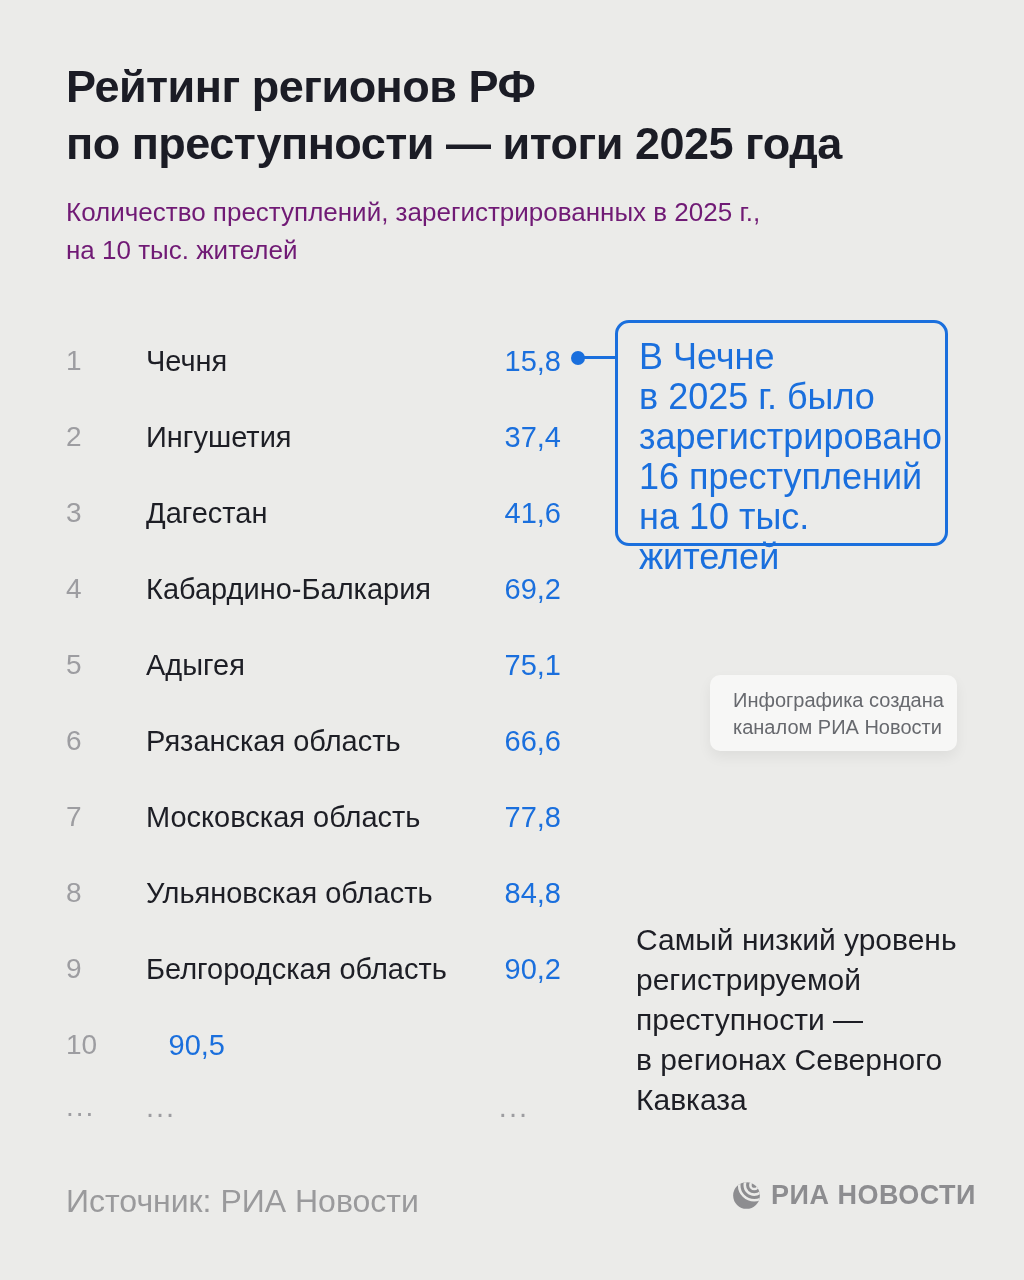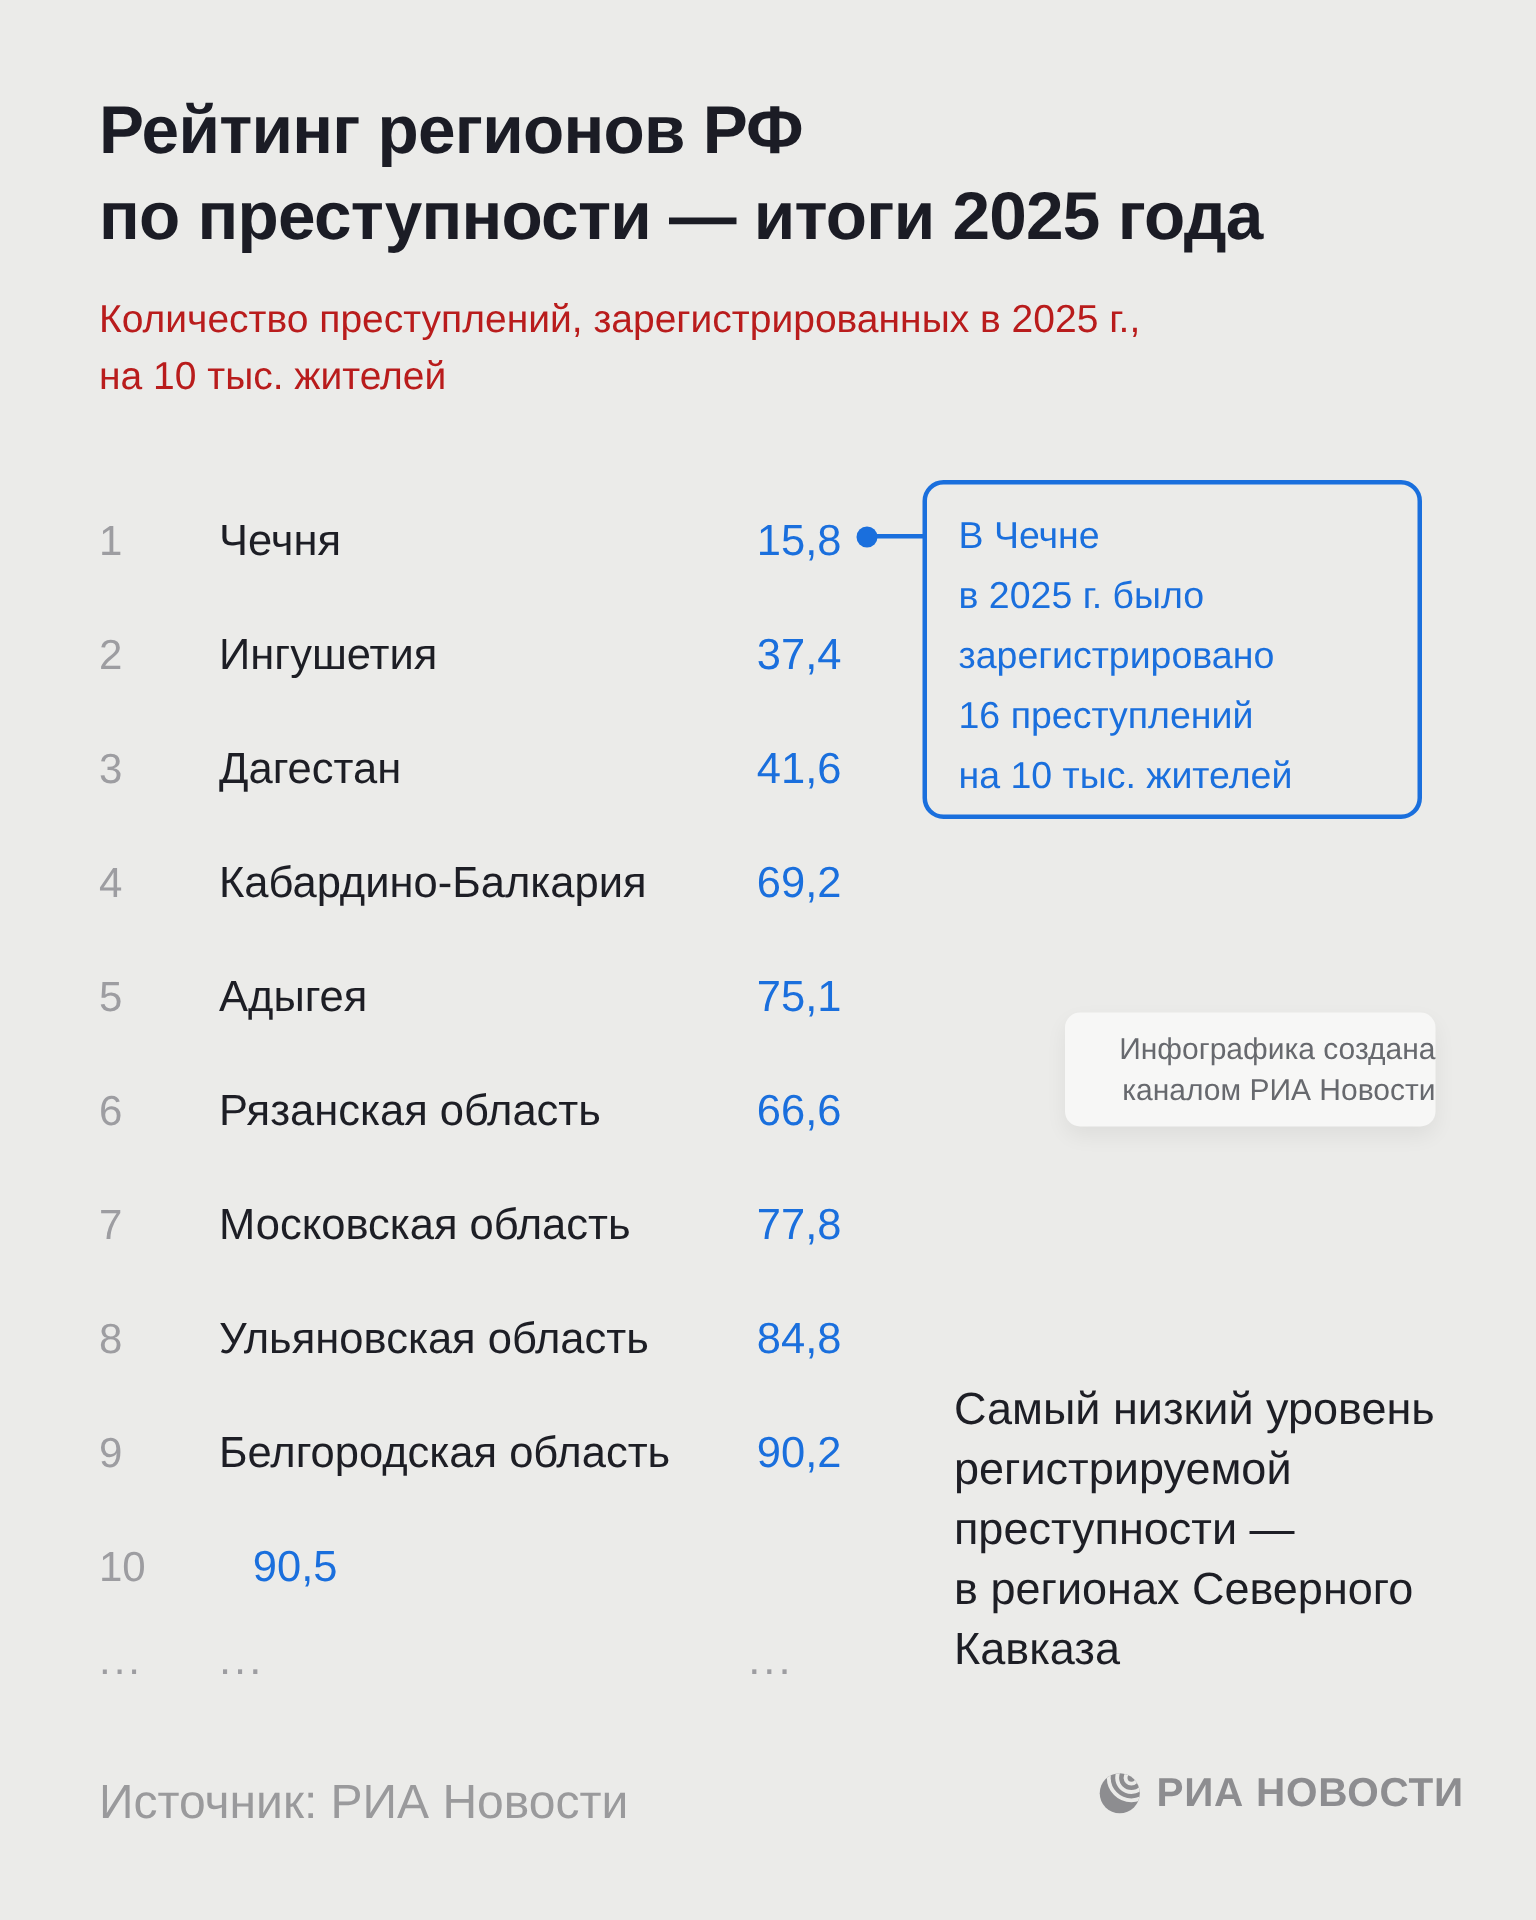--- a/index.html
+++ b/index.html
@@ -24,21 +24,21 @@
     letter-spacing: -0.5px;
     color: #1b1c25;
     white-space: pre-line;
   }
   .subtitle {
     position: absolute;
     left: 66px;
     top: 193px;
     font-size: 26px;
     line-height: 38px;
-    color: #b91c1c;
+    color: #701a75;
     white-space: pre-line;
   }
   .list {
     position: absolute;
     left: 66px;
     top: 323px;
     width: 495px;
   }
   .row {
     display: flex;
@@ -89,36 +89,35 @@
     position: absolute;
     left: 615px;
     top: 320px;
     width: 333px;
     height: 226px;
     border: 3px solid #1a6fdd;
     border-radius: 14px;
   }
   .callout-text {
     margin: 14px 0 0 21px;
-    font-size: 25px;
+    font-size: 36px;
     line-height: 40px;
     color: #1a6fdd;
     white-space: pre-line;
   }
   .info-box {
     position: absolute;
     left: 710px;
     top: 675px;
     width: 247px;
     height: 76px;
     background: #f7f7f6;
     border-radius: 10px;
     box-shadow: 0 6px 14px rgba(0,0,0,0.06);
     padding: 12px 0 0 23px;
-    text-align: right;
   }
   .info-text {
     font-size: 20px;
     line-height: 27px;
     color: #67696e;
     white-space: pre-line;
   }
   .note {
     position: absolute;
     left: 636px;

